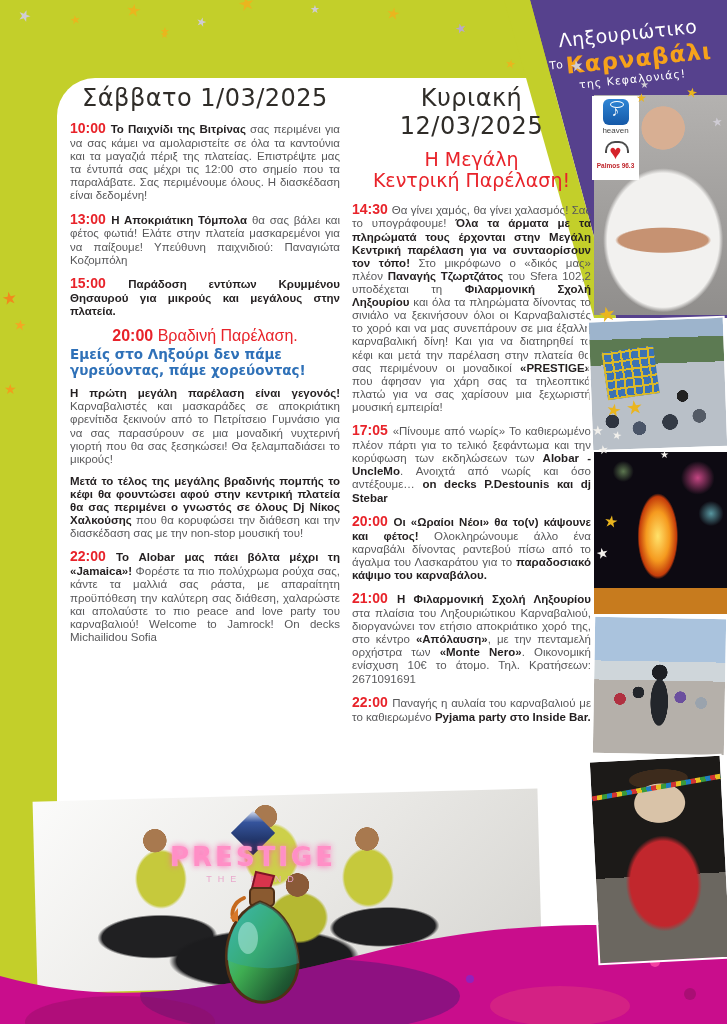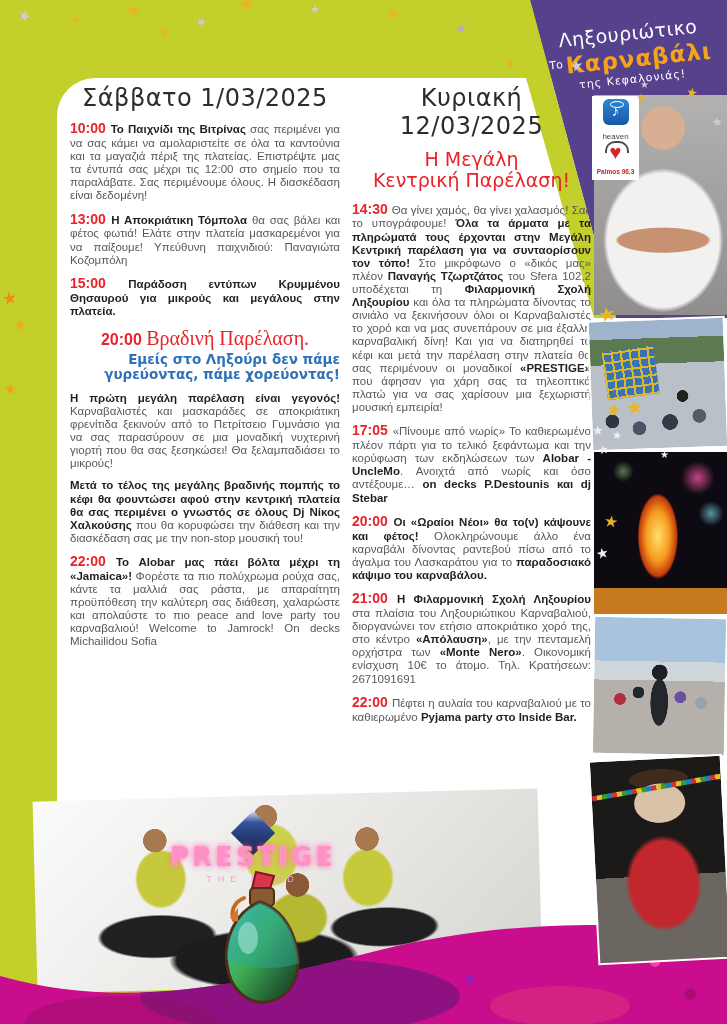--- a/index.html
+++ b/index.html
@@ -20,37 +20,37 @@
   .logo-l3{margin-top:1px;color:#fff;font-size:11px;letter-spacing:1px}
 
   
   .sponsor{position:absolute;left:592px;width:47px;background:#fff;z-index:16;text-align:center;padding-top:3px}
   .heaven-box{top:96px;height:44px}
   .palmos-box{top:140px;height:40px}
   .heaven-icon{width:26px;height:26px;margin:0 auto;background:linear-gradient(180deg,#2f86d6,#1559a8);border-radius:6px;color:#fff;font-size:15px;line-height:24px;position:relative}
   .heaven-icon::before{content:"";position:absolute;left:7px;top:2px;width:12px;height:5px;border:1.5px solid #fff;border-radius:50%}
   .palmos-icon{color:#d5232a;font-size:20px;line-height:18px;position:relative}
   .palmos-icon::before{content:"";position:absolute;left:13px;top:-2px;width:20px;height:10px;border:2px solid #4a4a4a;border-bottom:none;border-radius:10px 10px 0 0}
-  .sponsor-label{font-size:8px;color:#444;margin-top:7px}
+  .sponsor-label{font-size:8px;color:#444;margin-top:1px}
   .sponsor-label.tiny{font-size:6.5px;color:#c0272d;font-weight:bold}
 
   
   .col{position:absolute;top:84px;z-index:10}
   .col1{left:70px;width:270px}
   .col2{left:352px;width:239px}
   .date-title{font-family:"DejaVu Sans",sans-serif;font-weight:normal;font-size:24px;color:#2f2c28;text-align:center;margin-bottom:9px;letter-spacing:.5px}
   .item{margin-bottom:9px;text-align:justify;font-size:11.5px;line-height:1.14;color:#58585a}
   .time{color:#e8232a;font-weight:bold;font-size:14px}
   .b{font-weight:bold;color:#231f20}
   .n{color:#58585a}
   .headline{font-family:"DejaVu Sans",sans-serif;color:#e8232a;text-align:center;font-size:19px;line-height:1.12;white-space:pre-line;margin:0 0 10px}
   .parade{text-align:center;margin-bottom:2px}
   .parade .time{font-size:16px}
-  .parade-title{font-family:Liberation Serif, serif;color:#e8232a;font-size:20px}
-  .subtitle{font-family:"DejaVu Sans",sans-serif;color:#2f71b8;text-align:right;font-size:13.5px;font-weight:bold;line-height:1.15;white-space:pre-line;margin-bottom:9px}
+  .parade-title{font-family:Liberation Sans, sans-serif;color:#e8232a;font-size:16px}
+  .subtitle{font-family:"DejaVu Sans",sans-serif;color:#2f71b8;text-align:left;font-size:13.5px;font-weight:bold;line-height:1.15;white-space:pre-line;margin-bottom:9px}
 
   
   .photo{position:absolute;z-index:15}
   .man-photo{left:594px;top:95px;width:133px;height:220px;background:
     radial-gradient(circle 22px at 52% 15%,#d8af93 97%,transparent 100%),
     radial-gradient(ellipse 48px 13px at 52% 66%,#c69272 93%,transparent 100%),
     radial-gradient(ellipse 60px 72px at 52% 66%,#f2f1ef 93%,transparent 100%),
     linear-gradient(180deg,#b4b2b0,#908e8c)}
   .crowd-photo{left:589px;top:318px;width:138px;height:132px;transform:rotate(-2deg);border:2px solid #fff;background:
     radial-gradient(circle 7px at 15% 78%,#2e3440 95%,transparent),
@@ -163,21 +163,21 @@
   </div>
   <div class="col col2">
     <h2 class="date-title">Κυριακή 12/03/2025</h2>
     <div>
         <div class="item headline">Η Μεγάλη
 Κεντρική Παρέλαση!</div>
         <div class="item event"><span class="time">14:30 </span><span class="n">Θα γίνει χαμός, θα γίνει χαλασμός! Σας το υπογράφουμε! </span><span class="b">Όλα τα άρματα με τα πληρώματά τους έρχονται στην Μεγάλη Κεντρική παρέλαση για να συνταορίσουν τον τόπο! </span><span class="n">Στο μικρόφωνο ο «δικός μας» πλέον </span><span class="b">Παναγής Τζωρτζάτος </span><span class="n">του Sfera 102,2 υποδέχεται τη </span><span class="b">Φιλαρμονική Σχολή Ληξουρίου </span><span class="n">και όλα τα πληρώματα δίνοντας το σινιάλο να ξεκινήσουν όλοι οι Καρναβαλιστές το χορό και να μας συνεπάρουν σε μια έξαλλη καρναβαλική δίνη! Και για να διατηρηθεί το κέφι και μετά την παρέλαση στην πλατεία θα σας περιμένουν οι μοναδικοί </span><span class="b">«PRESTIGE» </span><span class="n">που άφησαν για χάρη σας τα τηλεοπτικά πλατώ για να σας χαρίσουν μια ξεχωριστή μουσική εμπειρία!</span></div>
         <div class="item event"><span class="time">17:05 </span><span class="n">«Πίνουμε από νωρίς» Το καθιερωμένο πλέον πάρτι για το τελικό ξεφάντωμα και την κορύφωση των εκδηλώσεων των </span><span class="b">Alobar - UncleMo</span><span class="n">. Ανοιχτά από νωρίς και όσο αντέξουμε… </span><span class="b">on decks P.Destounis και dj Stebar</span></div>
         <div class="item event"><span class="time">20:00 </span><span class="b">Οι «Ωραίοι Νέοι» θα το(ν) κάψουνε και φέτος! </span><span class="n">Ολοκληρώνουμε άλλο ένα καρναβάλι δίνοντας ραντεβού πίσω από το άγαλμα του Λασκαράτου για το </span><span class="b">παραδοσιακό κάψιμο του καρναβάλου.</span></div>
         <div class="item event"><span class="time">21:00 </span><span class="b">Η Φιλαρμονική Σχολή Ληξουρίου </span><span class="n">στα πλαίσια του Ληξουριώτικου Καρναβαλιού, διοργανώνει τον ετήσιο αποκριάτικο χορό της, στο κέντρο </span><span class="b">«Απόλαυση»</span><span class="n">, με την πενταμελή ορχήστρα των </span><span class="b">«Monte Nero»</span><span class="n">. Οικονομική ενίσχυση 10€ το άτομο. Τηλ. Κρατήσεων: 2671091691</span></div>
-        <div class="item event"><span class="time">22:00 </span><span class="n">Πέφτει η αυλαία του καρναβαλιού με το καθιερωμένο </span><span class="b">Pyjama party στο Inside Bar.</span></div>
+        <div class="item event"><span class="time">22:00 </span><span class="n">Παναγής η αυλαία του καρναβαλιού με το καθιερωμένο </span><span class="b">Pyjama party στο Inside Bar.</span></div>
       </div>
   </div>
 
   <div class="photo band-photo"></div>
   <div class="prestige">
     <span class="prestige-diamond">◆</span>
     <span class="prestige-name">PRESTIGE</span>
     <span class="prestige-sub">THE BAND</span>
   </div>
 

